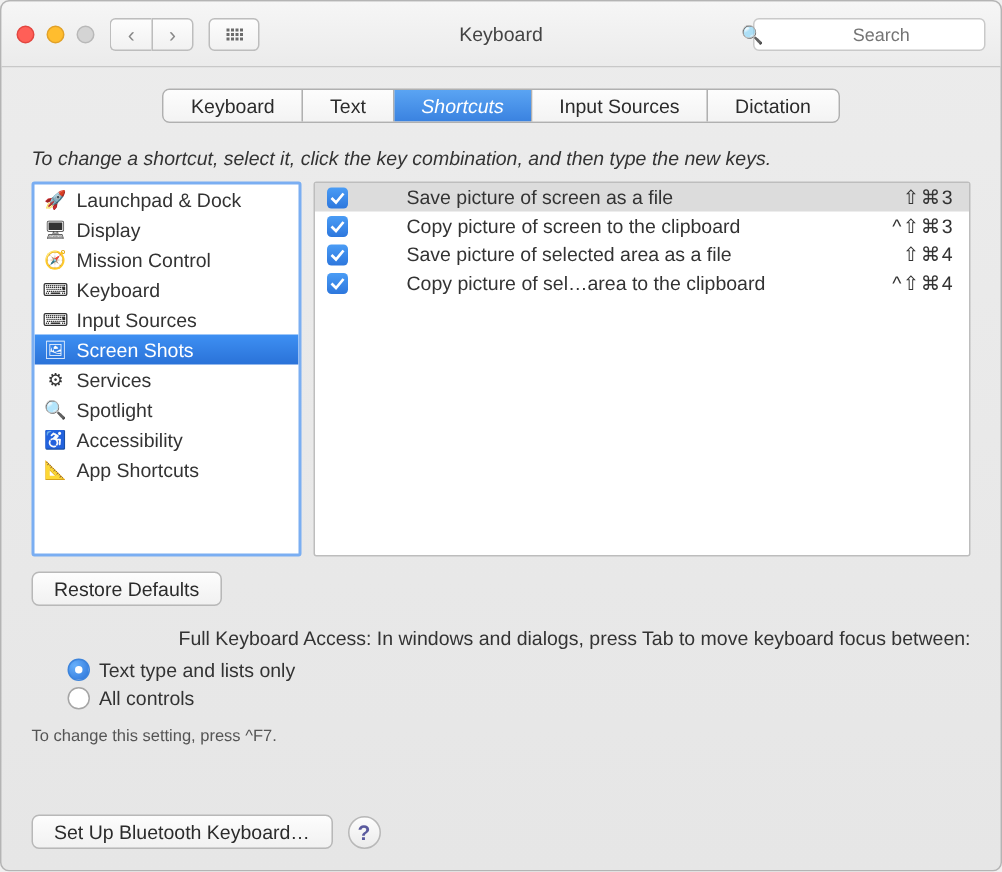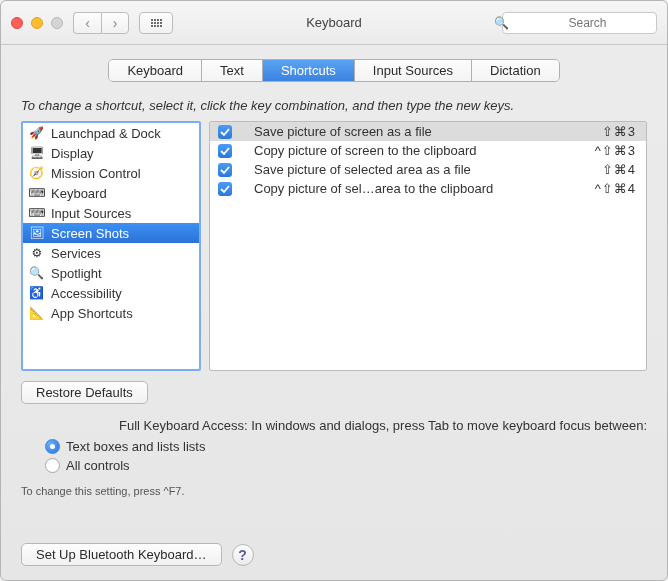--- a/index.html
+++ b/index.html
@@ -85,20 +85,21 @@
 .tab {
   padding: 3px 18px; font-size: 13px;
   background: linear-gradient(#fdfdfd,#f3f3f3);
   border-right: 1px solid #b0b0b0;
   color: #2b2b2b;
 }
 .tab:last-child { border-right: none; }
 .tab.active {
   background: linear-gradient(#5aa4f3,#3a82e0);
   color: #fff;
+  font-style: italic;
 }
 .instruction { font-size: 13px; color: #333; margin-bottom: 8px; font-style: italic; }
 .panels { display: flex; gap: 8px; height: 250px; margin-bottom: 10px; }
 .left-list {
   width: 180px; border: 2px solid #7aaef2; border-radius: 2px;
   background: #fff; overflow: hidden;
 }
 .cat-item {
   display: flex; align-items: center; gap: 6px;
   padding: 2px 6px; font-size: 13px;
@@ -108,21 +109,21 @@
 }
 .cat-icon {
   width: 16px; height: 16px; display: flex; align-items: center; justify-content: center;
   font-size: 12px;
 }
 .right-list {
   flex: 1; border: 1px solid #bdbdbd; border-radius: 2px; background: #fff;
 }
 .sc-row {
   display: flex; align-items: center; padding: 2px 10px 2px 8px;
-  font-size: 13px; gap: 10px;
+  font-size: 13px; gap: 27px;
 }
 .sc-row.sel { background: #dcdcdc; }
 .cb {
   width: 14px; height: 14px; border-radius: 3px;
   background: linear-gradient(#4a9cf5,#2d77dd);
   display: flex; align-items: center; justify-content: center;
   flex-shrink: 0;
 }
 .cb svg { width: 10px; height: 10px; }
 .sc-label { flex: 1; white-space: nowrap; overflow: hidden; text-overflow: ellipsis; padding-left: 12px;}
@@ -301,21 +302,21 @@
     </div>
 
     <div class="restore-row">
       <button class="mac-btn">Restore Defaults</button>
     </div>
 
     <div class="fka-text">Full Keyboard Access: In windows and dialogs, press Tab to move keyboard focus between:</div>
     <div class="radio-group" id="radio-group">
         <div class="radio-row">
           <div class="radio on"></div>
-          <span>Text boxes and lists lists</span>
+          <span>Text type and lists only</span>
         </div>
         <div class="radio-row">
           <div class="radio"></div>
           <span>All controls</span>
         </div>
       </div>
     <div class="hint">To change this setting, press ^F7.</div>
 
     <div class="footer">
       <button class="mac-btn">Set Up Bluetooth Keyboard…</button>

